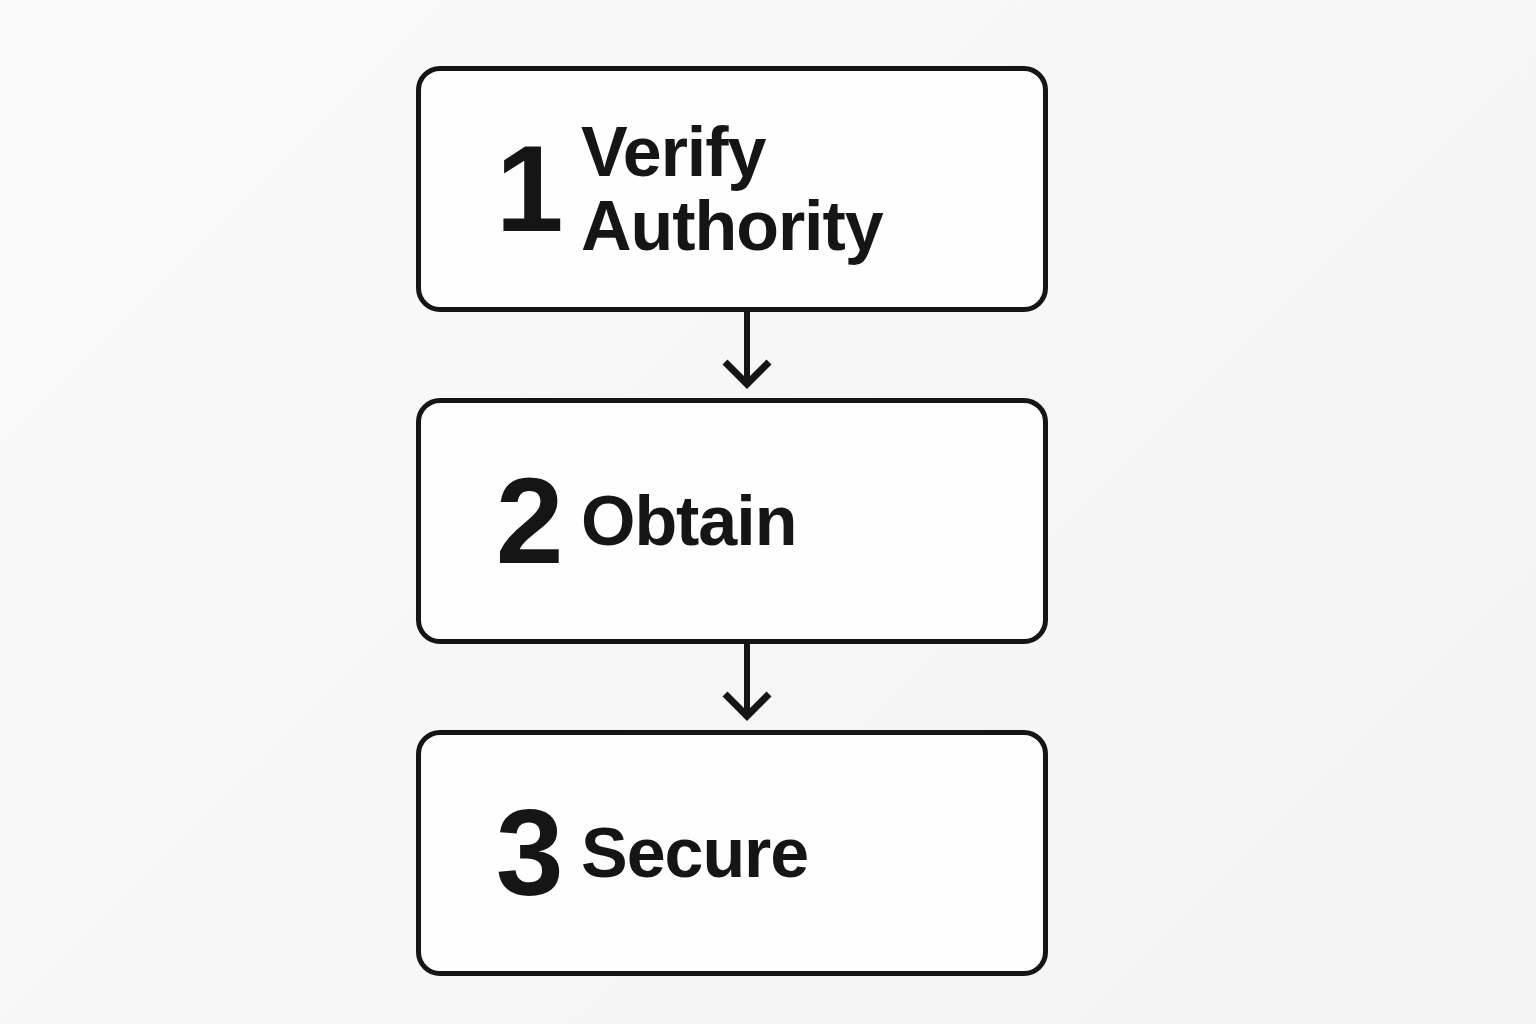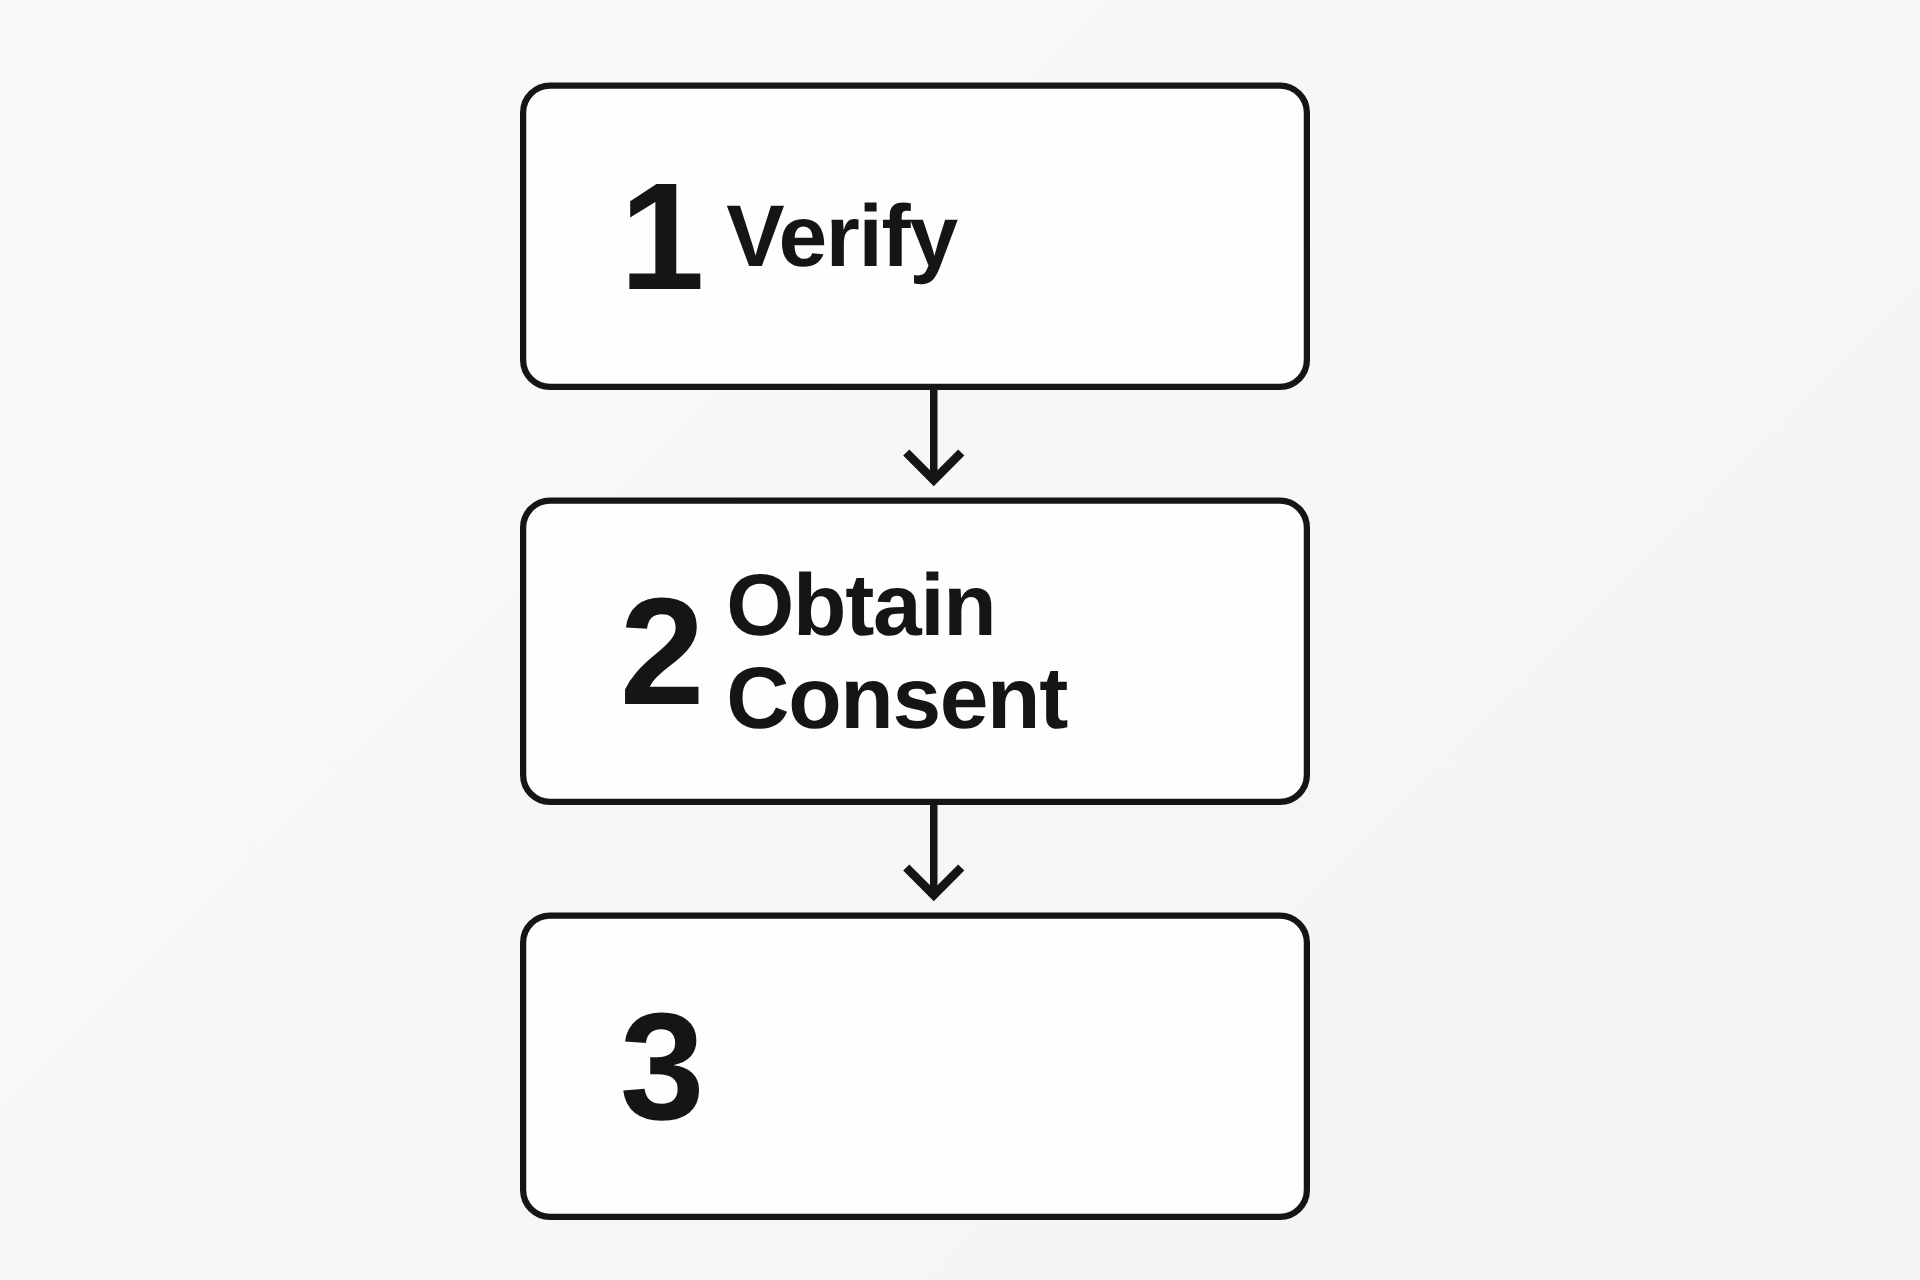--- a/index.html
+++ b/index.html
@@ -67,45 +67,45 @@
 </style>
 </head>
 <body>
 
 <div class="flow">
 
   <div class="step-box">
     <div class="step-number">1</div>
     <div class="step-label">
       <span>Verify</span><br>
+      <span>Authority</span>
     </div>
   </div>
 
   <div class="arrow-wrap">
     <svg width="90" height="86" viewBox="0 0 90 86" xmlns="http://www.w3.org/2000/svg">
       <line class="arrow-stroke" x1="45" y1="0" x2="45" y2="68" stroke-width="6"></line>
       <polyline class="arrow-stroke" points="23,50 45,72 67,50" stroke-width="7"></polyline>
     </svg>
   </div>
 
   <div class="step-box">
     <div class="step-number">2</div>
     <div class="step-label">
       <span>Obtain</span><br>
-      <span>Consent</span>
     </div>
   </div>
 
   <div class="arrow-wrap">
     <svg width="90" height="86" viewBox="0 0 90 86" xmlns="http://www.w3.org/2000/svg">
       <line class="arrow-stroke" x1="45" y1="0" x2="45" y2="68" stroke-width="6"></line>
       <polyline class="arrow-stroke" points="23,50 45,72 67,50" stroke-width="7"></polyline>
     </svg>
   </div>
 
   <div class="step-box">
     <div class="step-number">3</div>
     <div class="step-label">
-      <br>
+      <span>Secure</span><br>
     </div>
   </div>
 
 </div>
 
 </body></html>

